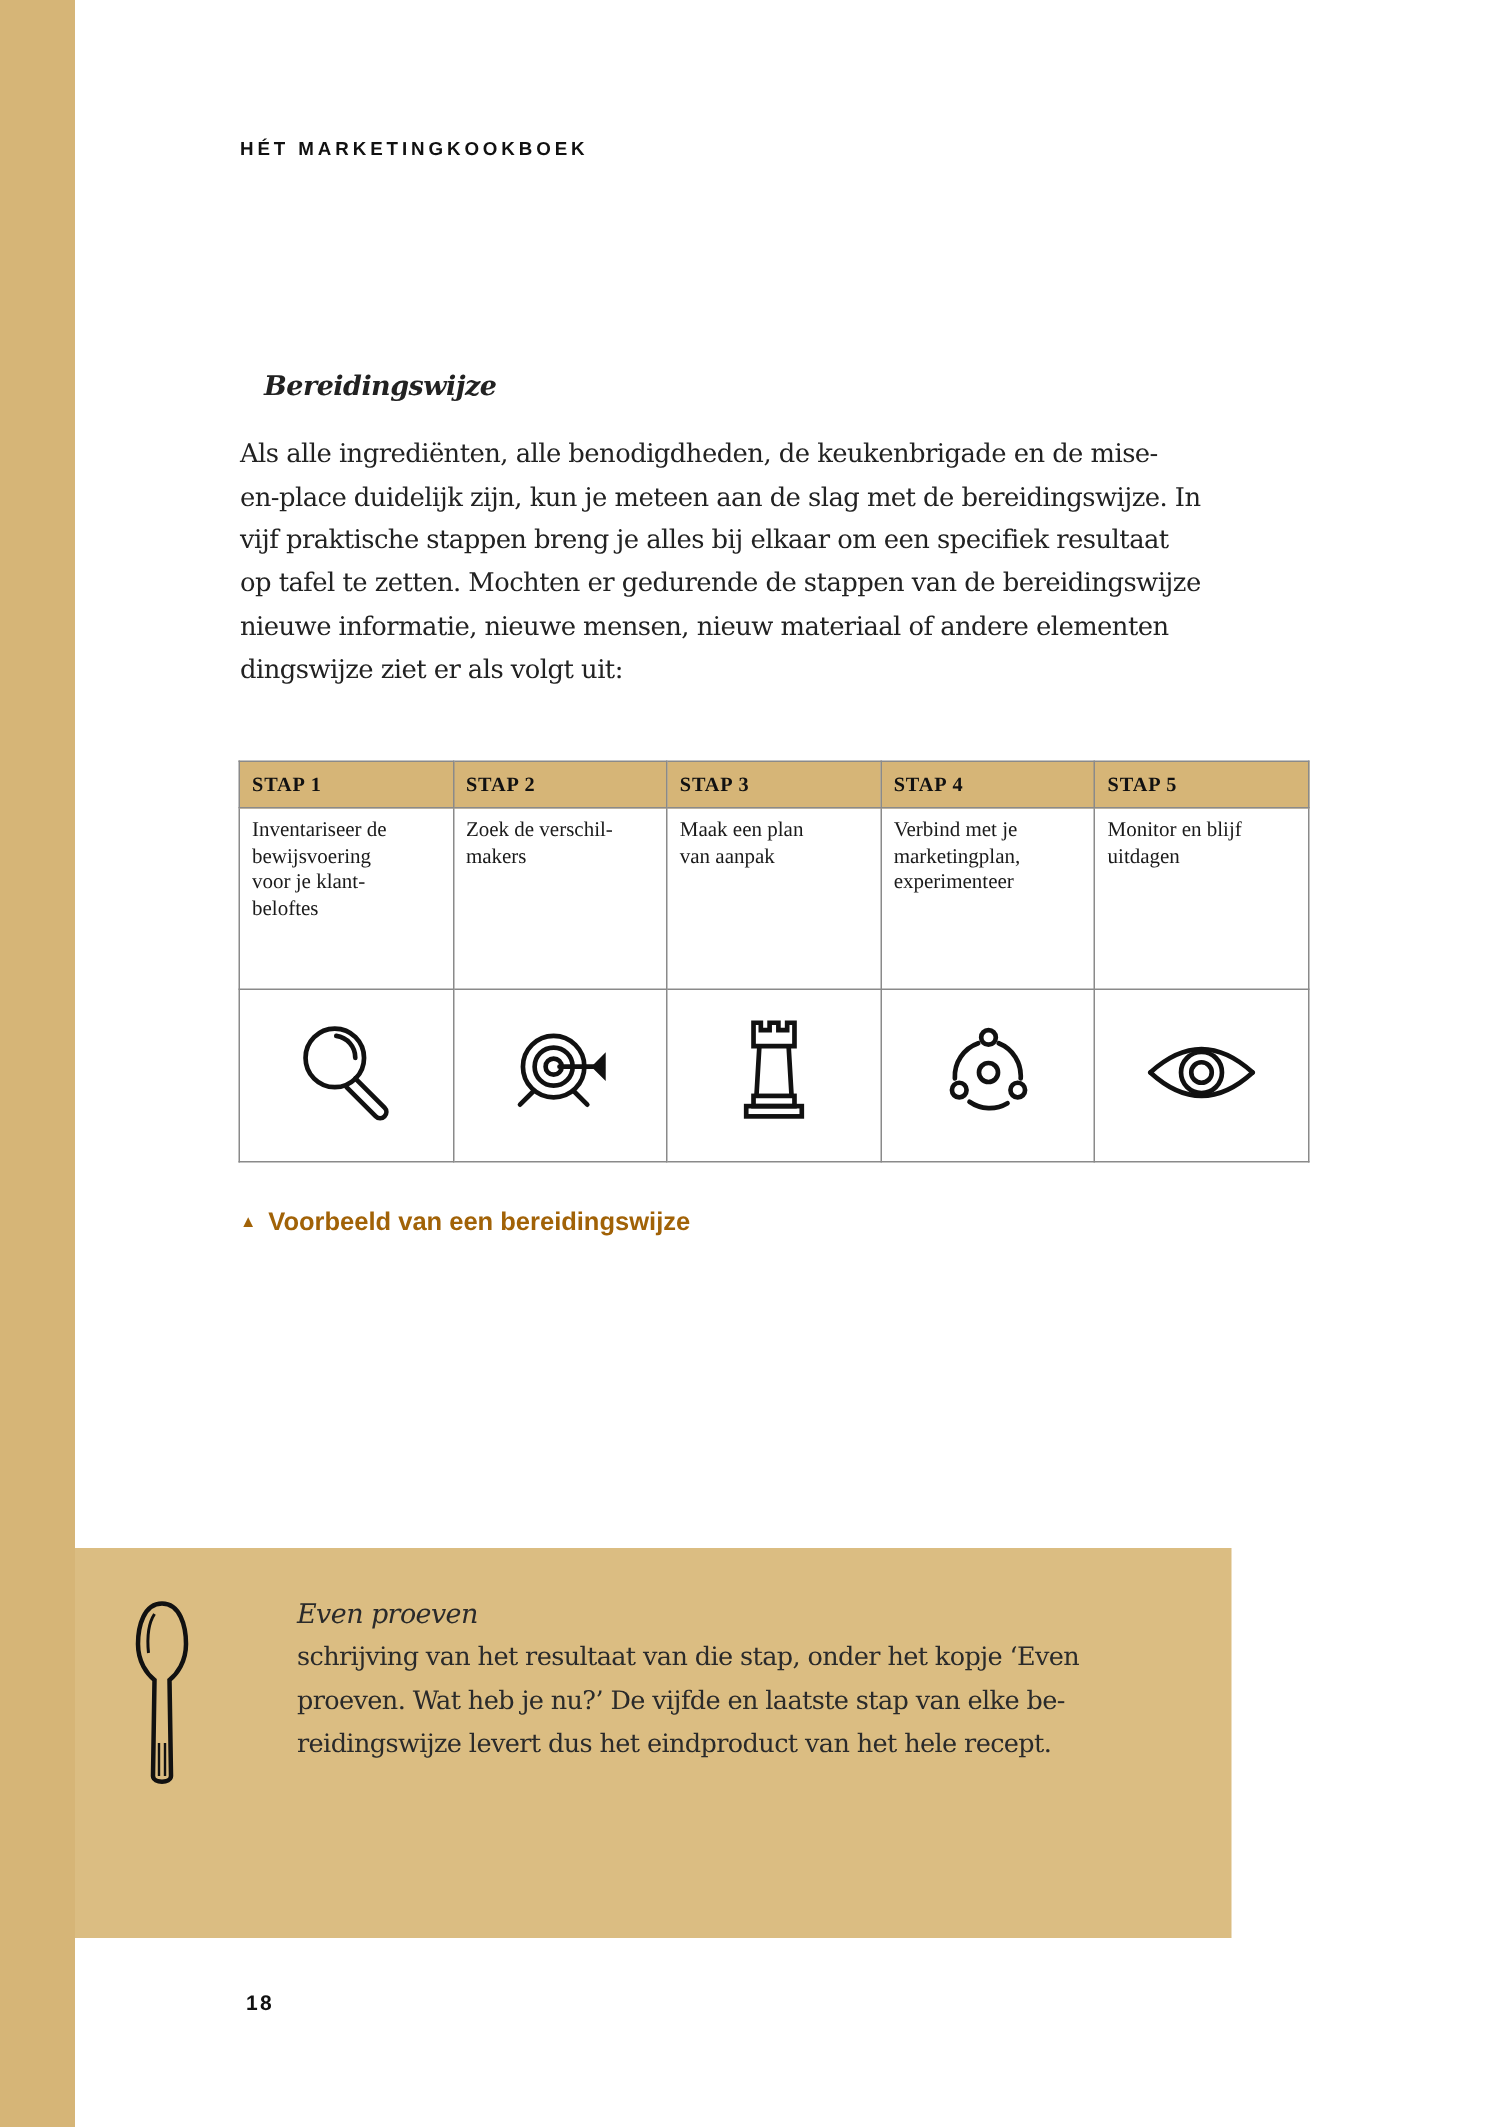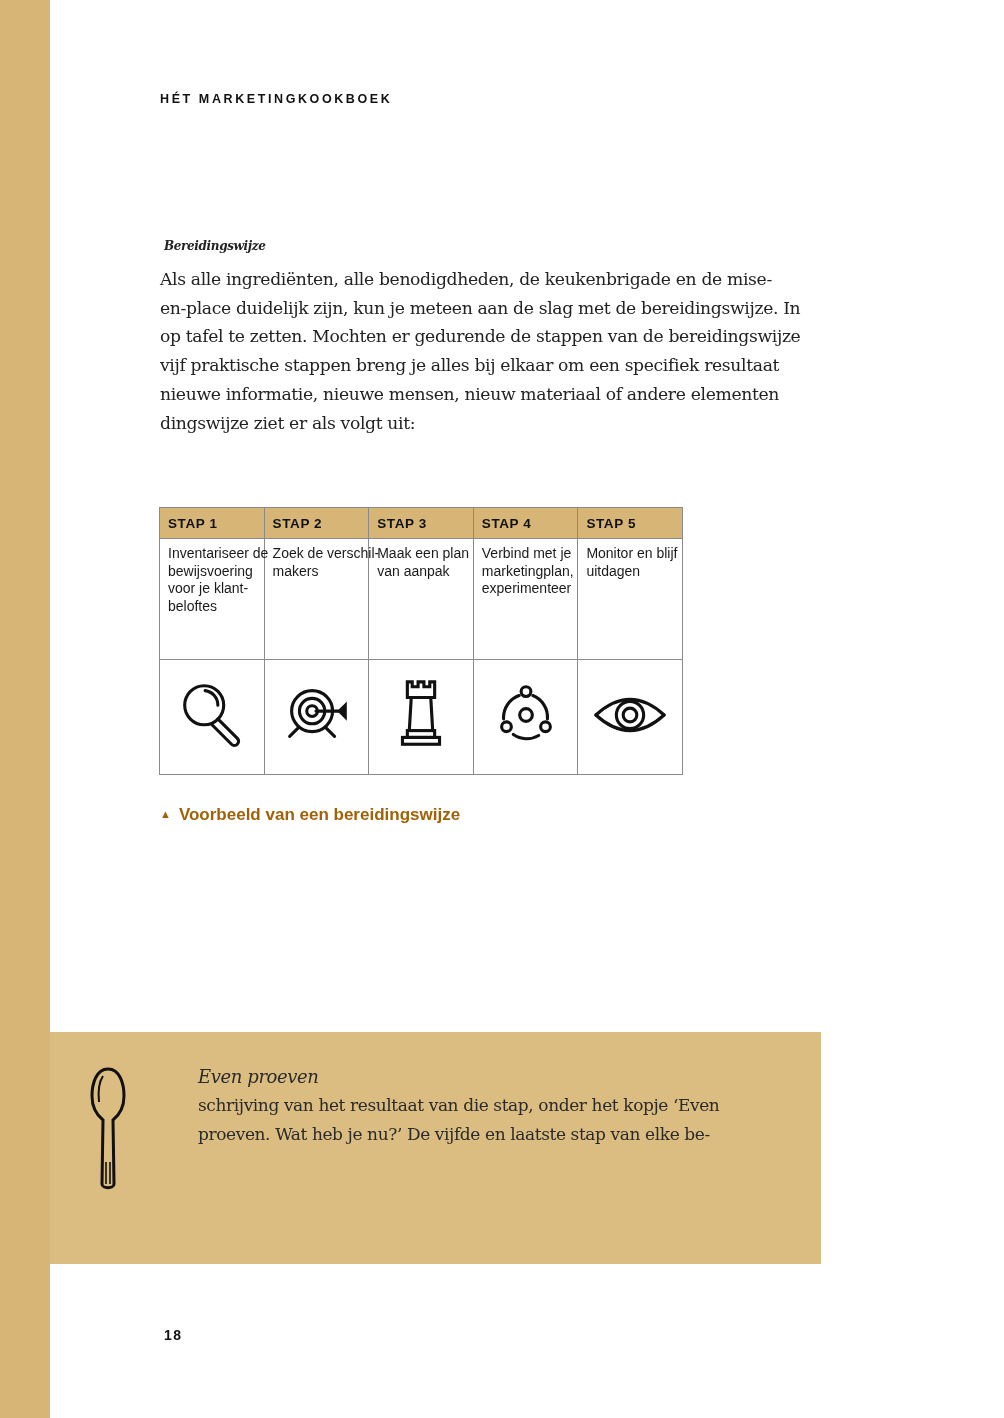--- a/index.html
+++ b/index.html
@@ -15,29 +15,29 @@
     position: absolute; left: 160px; top: 92px;
     font-family: "Liberation Sans", sans-serif; font-weight: bold;
     font-size: 12.5px; letter-spacing: 2.6px; color: #111;
   }
   .section {
     position: absolute; left: 160px; top: 228px; width: 660px;
     font-family: "DejaVu Serif", serif; font-size: 17.2px; line-height: 28.8px;
     color: #222; letter-spacing: -0.35px;
   }
   .section-title {
-    font-style: italic; font-weight: bold; margin: 4px; font-size: 12px;
+    font-style: italic; font-weight: bold; margin: 16px; font-size: 18px;
   }
   .section-body { margin: 0; }
   .line { display: block; white-space: nowrap; }
 
   .steps-table {
-    position: absolute; left: 159px; top: 507px; width: 524px;
+    position: absolute; left: 159px; top: 507px; width: 714px;
     border-collapse: collapse; table-layout: fixed;
-    font-family: Liberation Sans, sans-serif;
+    font-family: Liberation Serif, serif;
   }
   .steps-table th, .steps-table td {
     border: 1px solid #8a8a8a; padding: 0;
   }
   .steps-table th {
     background: #d6b577; height: 30px; text-align: left;
     font-size: 13.5px; font-weight: bold; letter-spacing: 0.6px;
     padding-left: 8px; color: #111;
   }
   .steps-table td.desc {
@@ -50,21 +50,21 @@
   .icon-cell svg { width: 78px; height: 78px; display: inline-block; }
 
   .caption {
     position: absolute; left: 160px; top: 805px;
     font-family: "Liberation Sans", sans-serif; font-weight: bold;
     font-size: 17px; color: #a16207;
   }
   .caption .tri { font-size: 11px; margin-right: 8px; position: relative; top: -2px; }
 
   .callout {
-    position: absolute; left: 50px; top: 1032px; width: 771px; height: 232px;
+    position: absolute; left: 50px; top: 1032px; width: 771px; height: 260px;
     background: #dbbd82;
   }
   .spoon {
     position: absolute; left: 38px; top: 34px; width: 40px; height: 126px;
   }
   .callout-text {
     position: absolute; left: 148px; top: 30px; width: 600px;
     font-family: "DejaVu Serif", serif; font-size: 17px; line-height: 29px;
     color: #2a2a2a; letter-spacing: -0.4px;
   }
@@ -82,22 +82,22 @@
 
 <div class="left-bar"></div>
 
 <div class="running-head">HÉT MARKETINGKOOKBOEK</div>
 
 <div class="section">
   <p class="section-title">Bereidingswijze</p>
   <p class="section-body">
     <span class="line">Als alle ingrediënten, alle benodigdheden, de keukenbrigade en de mise-</span>
     <span class="line">en-place duidelijk zijn, kun je meteen aan de slag met de bereidingswijze. In</span>
+    <span class="line">vijf praktische stappen breng je alles bij elkaar om een specifiek resultaat</span>
     <span class="line">op tafel te zetten. Mochten er gedurende de stappen van de bereidingswijze</span>
-    <span class="line">vijf praktische stappen breng je alles bij elkaar om een specifiek resultaat</span>
     <span class="line">nieuwe informatie, nieuwe mensen, nieuw materiaal of andere elementen</span>
     <span class="line">dingswijze ziet er als volgt uit:</span>
   </p>
 </div>
 
 <table class="steps-table">
   <thead>
     <tr>
       <th>STAP 1</th>
       <th>STAP 2</th>
@@ -190,17 +190,18 @@
   <svg class="spoon" viewBox="0 0 40 126" fill="none" stroke="#111" stroke-width="3">
     <path d="M20 3 C8 3 4 18 4 30 C4 42 10 50 15 54 L14 118 C14 123 26 123 26 118 L25 54 C30 50 36 42 36 30 C36 18 32 3 20 3 Z"></path>
     <path d="M15 10 C11 16 10 26 11 36" stroke-width="2"></path>
     <path d="M18 96 L18 118 M22 96 L22 118" stroke-width="1.6"></path>
   </svg>
   <div class="callout-text">
     <p class="callout-title">Even proeven</p>
     <p class="callout-body">
       <span class="line">schrijving van het resultaat van die stap, onder het kopje ‘Even</span>
       <span class="line">proeven. Wat heb je nu?’ De vijfde en laatste stap van elke be-</span>
+      <span class="line">reidingswijze levert dus het eindproduct van het hele recept.</span>
     </p>
   </div>
 </div>
 
 <div class="page-number">18</div>
 
 </body></html>

